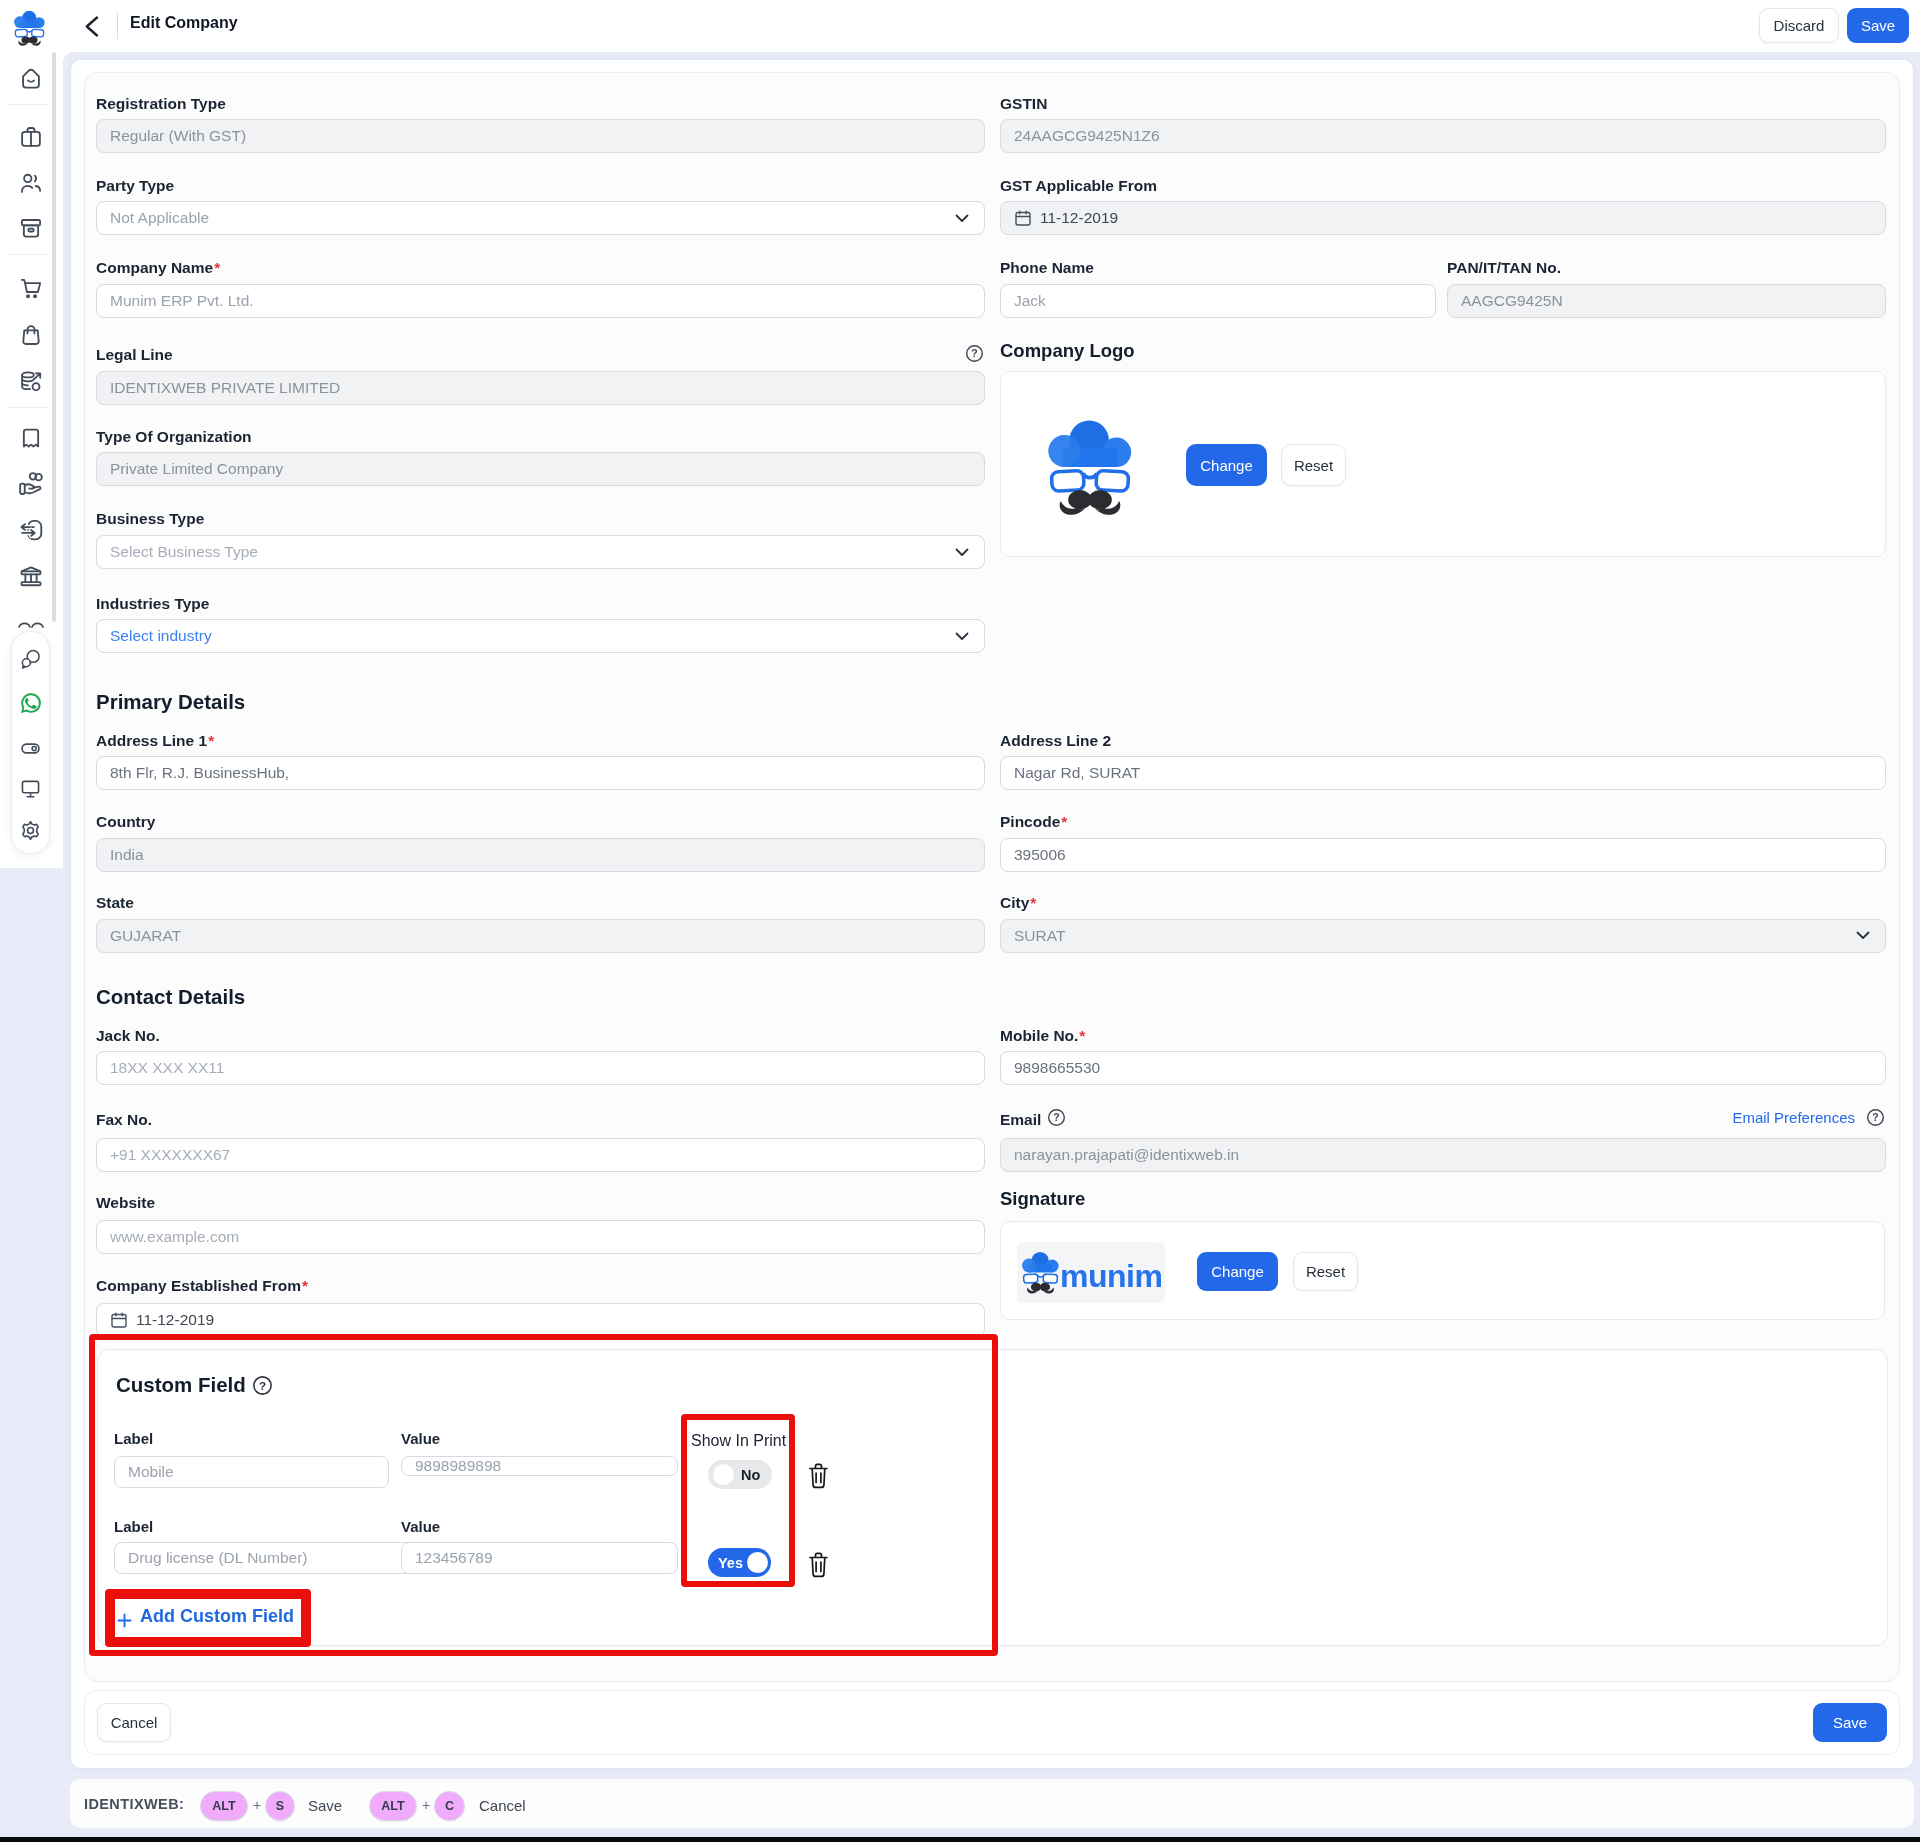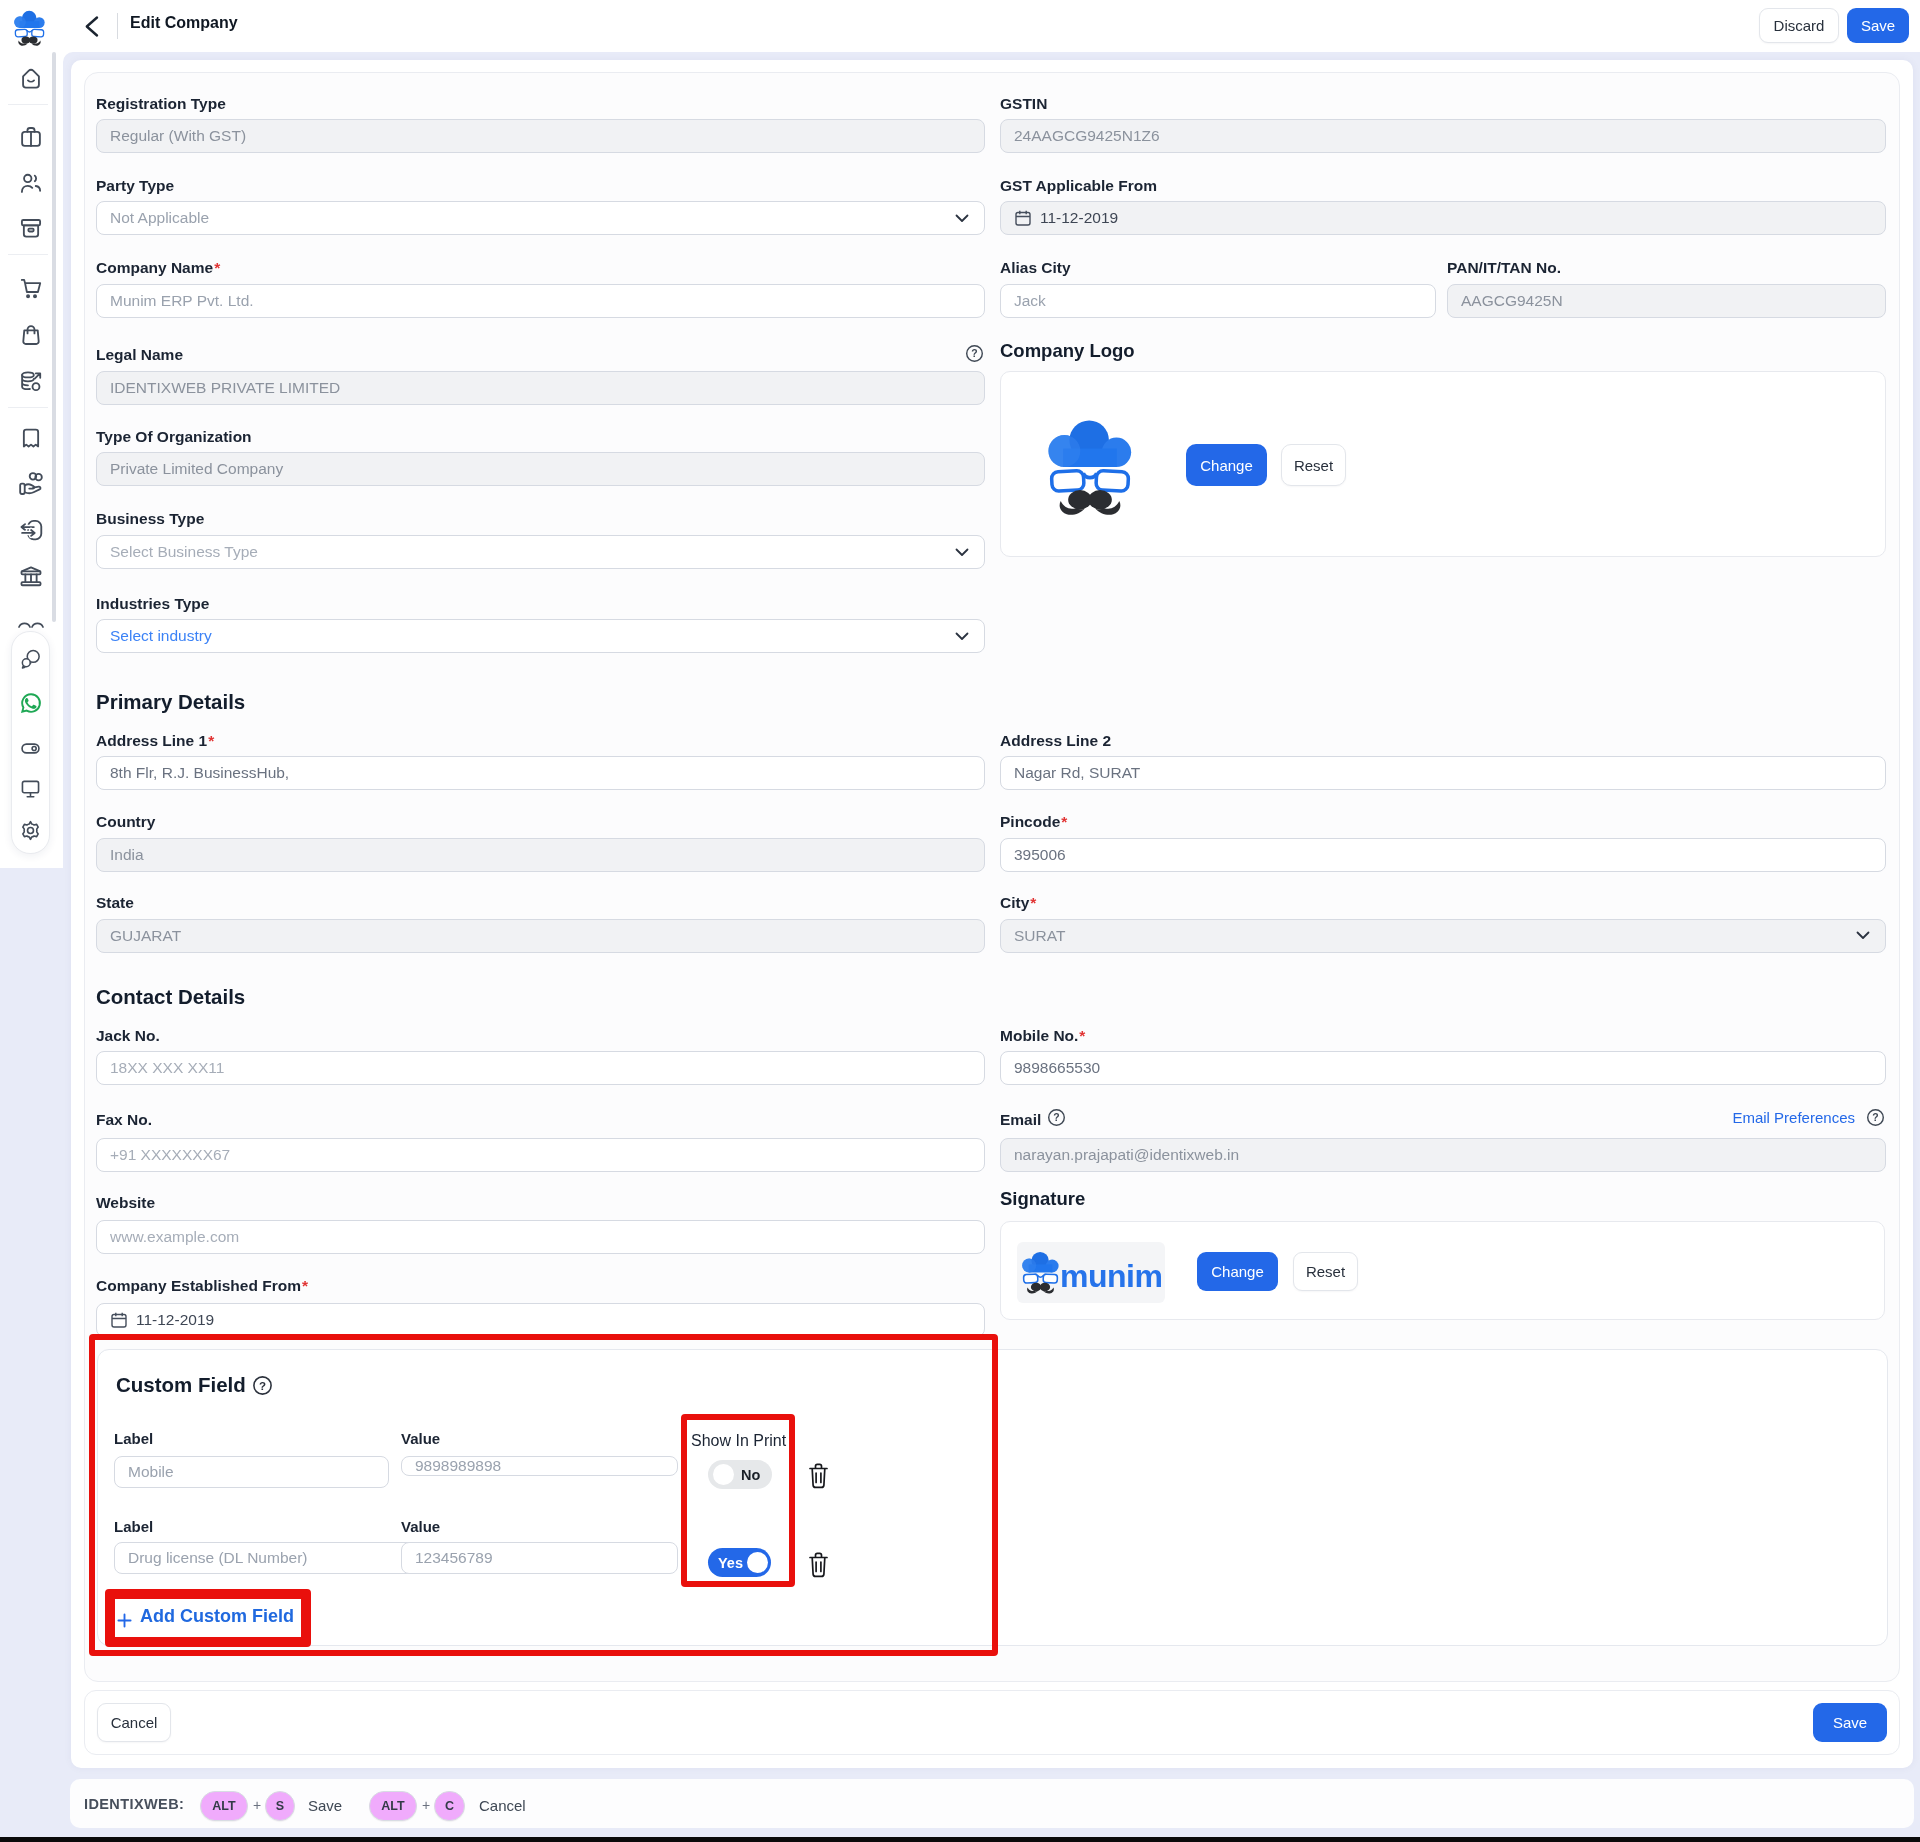--- a/index.html
+++ b/index.html
@@ -165,26 +165,26 @@
     <path d="M1.5 1.5 7 7l5.5-5.5" stroke="#2b3340" stroke-width="1.8" fill="none" stroke-linecap="round" stroke-linejoin="round"></path>
   </svg>
 <div class="lbl" style="left:1000px;top:176px">GST Applicable From</div>
 <div class="inp dis dark" style="left:1000px;top:201px;width:886px;gap:8px"><svg width="18" height="18" viewBox="0 0 18 18" fill="none" stroke="#454e5c" stroke-width="1.4">
       <rect x="2" y="3.5" width="14" height="12.5" rx="2"></rect>
       <path d="M5.8 1.8v3.4M12.2 1.8v3.4M2 7.5h14"></path>
     </svg>11-12-2019</div>
 
 <div class="lbl" style="left:96px;top:258px">Company Name<span class="star">*</span></div>
 <div class="inp" style="left:96px;top:284px;width:889px">Munim ERP Pvt. Ltd.</div>
-<div class="lbl" style="left:1000px;top:258px">Alias City</div>
+<div class="lbl" style="left:1000px;top:258px">Phone Name</div>
 <div class="inp" style="left:1000px;top:284px;width:436px">Jack</div>
 <div class="lbl" style="left:1447px;top:258px">PAN/IT/TAN No.</div>
 <div class="inp dis" style="left:1447px;top:284px;width:439px">AAGCG9425N</div>
 
-<div class="lbl" style="left:96px;top:345px">Legal Name</div>
+<div class="lbl" style="left:96px;top:345px">Legal Line</div>
 <svg class="hlp" style="left:965px;top:344px" width="19" height="19" viewBox="0 0 20 20" fill="none">
     <circle cx="10" cy="10" r="8.2" stroke="#3f4854" stroke-width="1.5"></circle>
     <text x="10" y="14" text-anchor="middle" font-size="11" font-weight="700" fill="#3f4854" font-family="Liberation Sans">?</text>
   </svg>
 <div class="inp dis" style="left:96px;top:371px;width:889px">IDENTIXWEB PRIVATE LIMITED</div>
 <div class="sub" style="left:1000px;top:339px">Company Logo</div>
 <div class="abs" style="left:1000px;top:371px;width:886px;height:186px;background:#fff;border:1px solid #e7e9ee;border-radius:10px"></div>
 <div id="biglogo" class="abs" style="left:1048px;top:409px">
     <svg width="84" height="116" viewBox="0 0 100 128" fill="none">
 <g>

